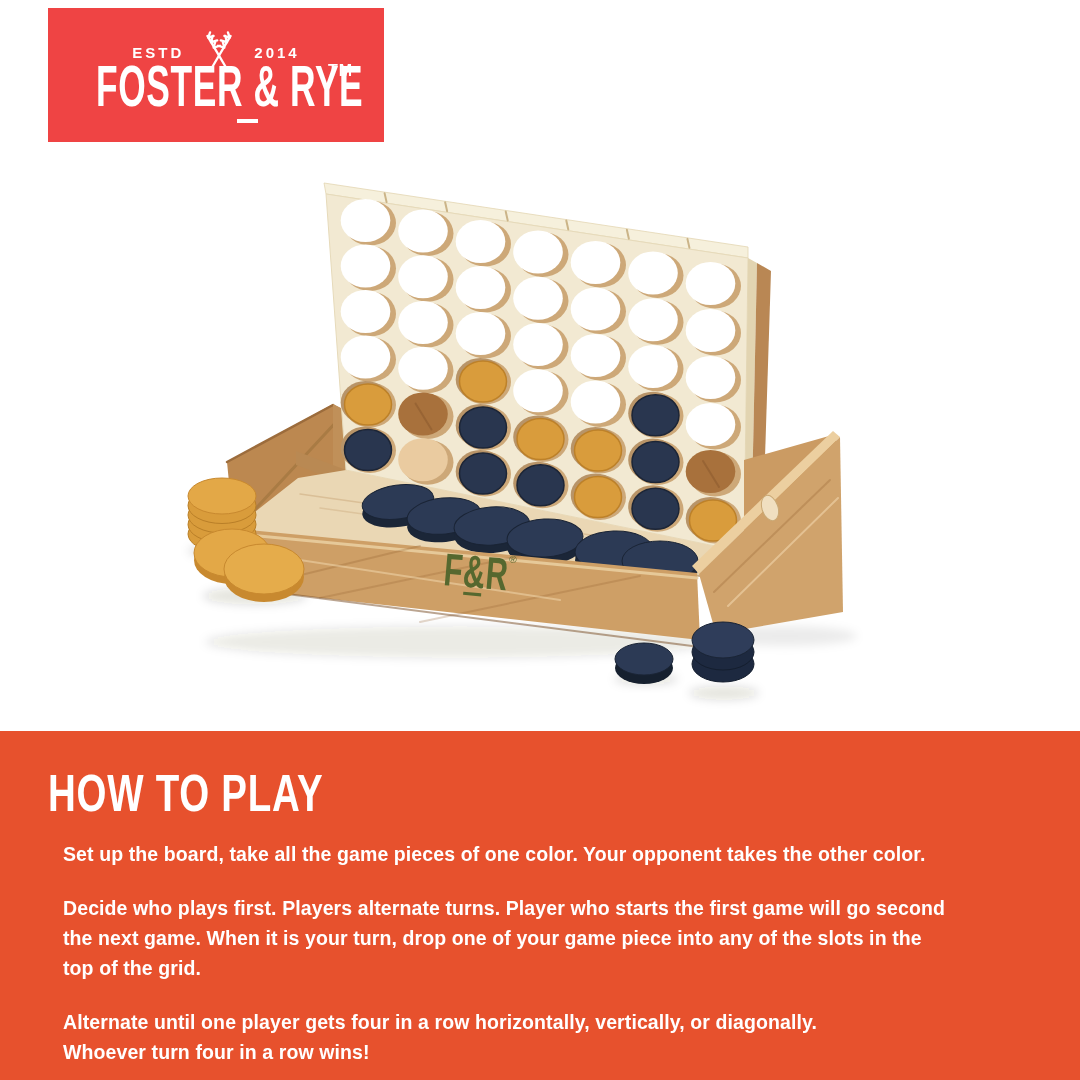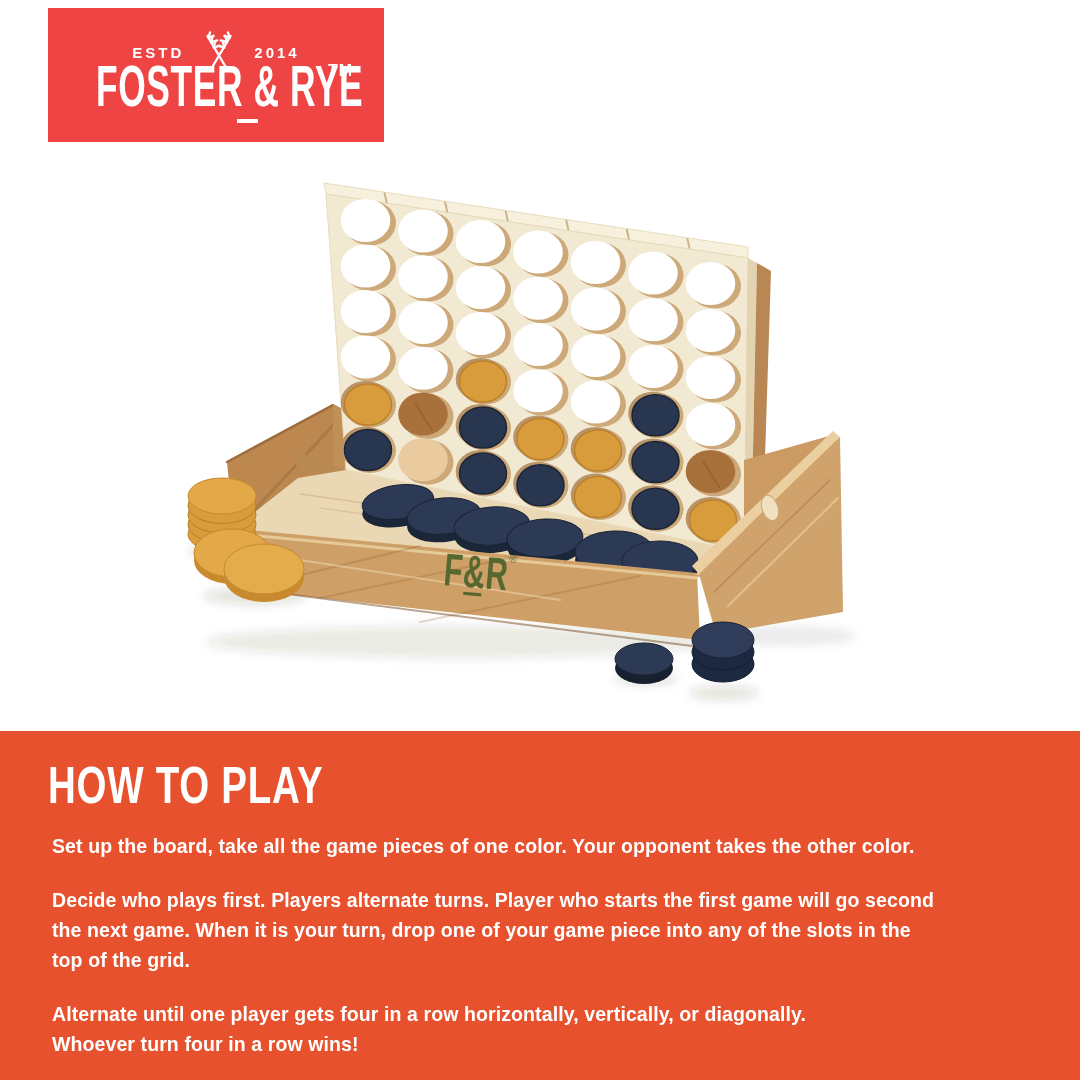--- a/index.html
+++ b/index.html
@@ -29,30 +29,30 @@
   .brand-tm{
     position:absolute;left:232px;top:4px;font-size:16px;font-weight:700;letter-spacing:1px;
   }
   .amp-line{position:absolute;left:141px;top:61px;width:21px;height:3.5px;background:#fff;}
   
   #product-svg{position:absolute;left:0;top:0;}
   
   .howto{
     position:absolute;left:0;top:731px;width:1080px;height:349px;
     background:#E7512D;color:#fff;box-sizing:border-box;
-    padding:28px 48px 0 48px;overflow:hidden;
+    padding:36px 48px 0 48px;overflow:hidden;
   }
   .howto-title{
     display:inline-block;font-size:52px;line-height:52px;font-weight:700;
     letter-spacing:1px;transform:scaleX(0.74);transform-origin:0 50%;
     margin:0 0 20px 0;white-space:nowrap;
   }
   .howto p{
     white-space:pre-line;font-size:19.5px;line-height:30px;font-weight:700;
-    letter-spacing:0.1px;margin:0 0 24px 4px;
+    letter-spacing:0.1px;margin:0 0 24px 15px;
   }
 </style>
 </head>
 <body>
 
 <div class="badge" id="brand-badge" style="background: #ef4444; padding-left: 20px;">
   <div class="estd-row">
     <span class="estd-txt">ESTD</span>
     <svg class="wheat" viewBox="0 0 56 46">
       <g stroke="#ffffff" stroke-width="2.6" stroke-linecap="round" fill="none">

